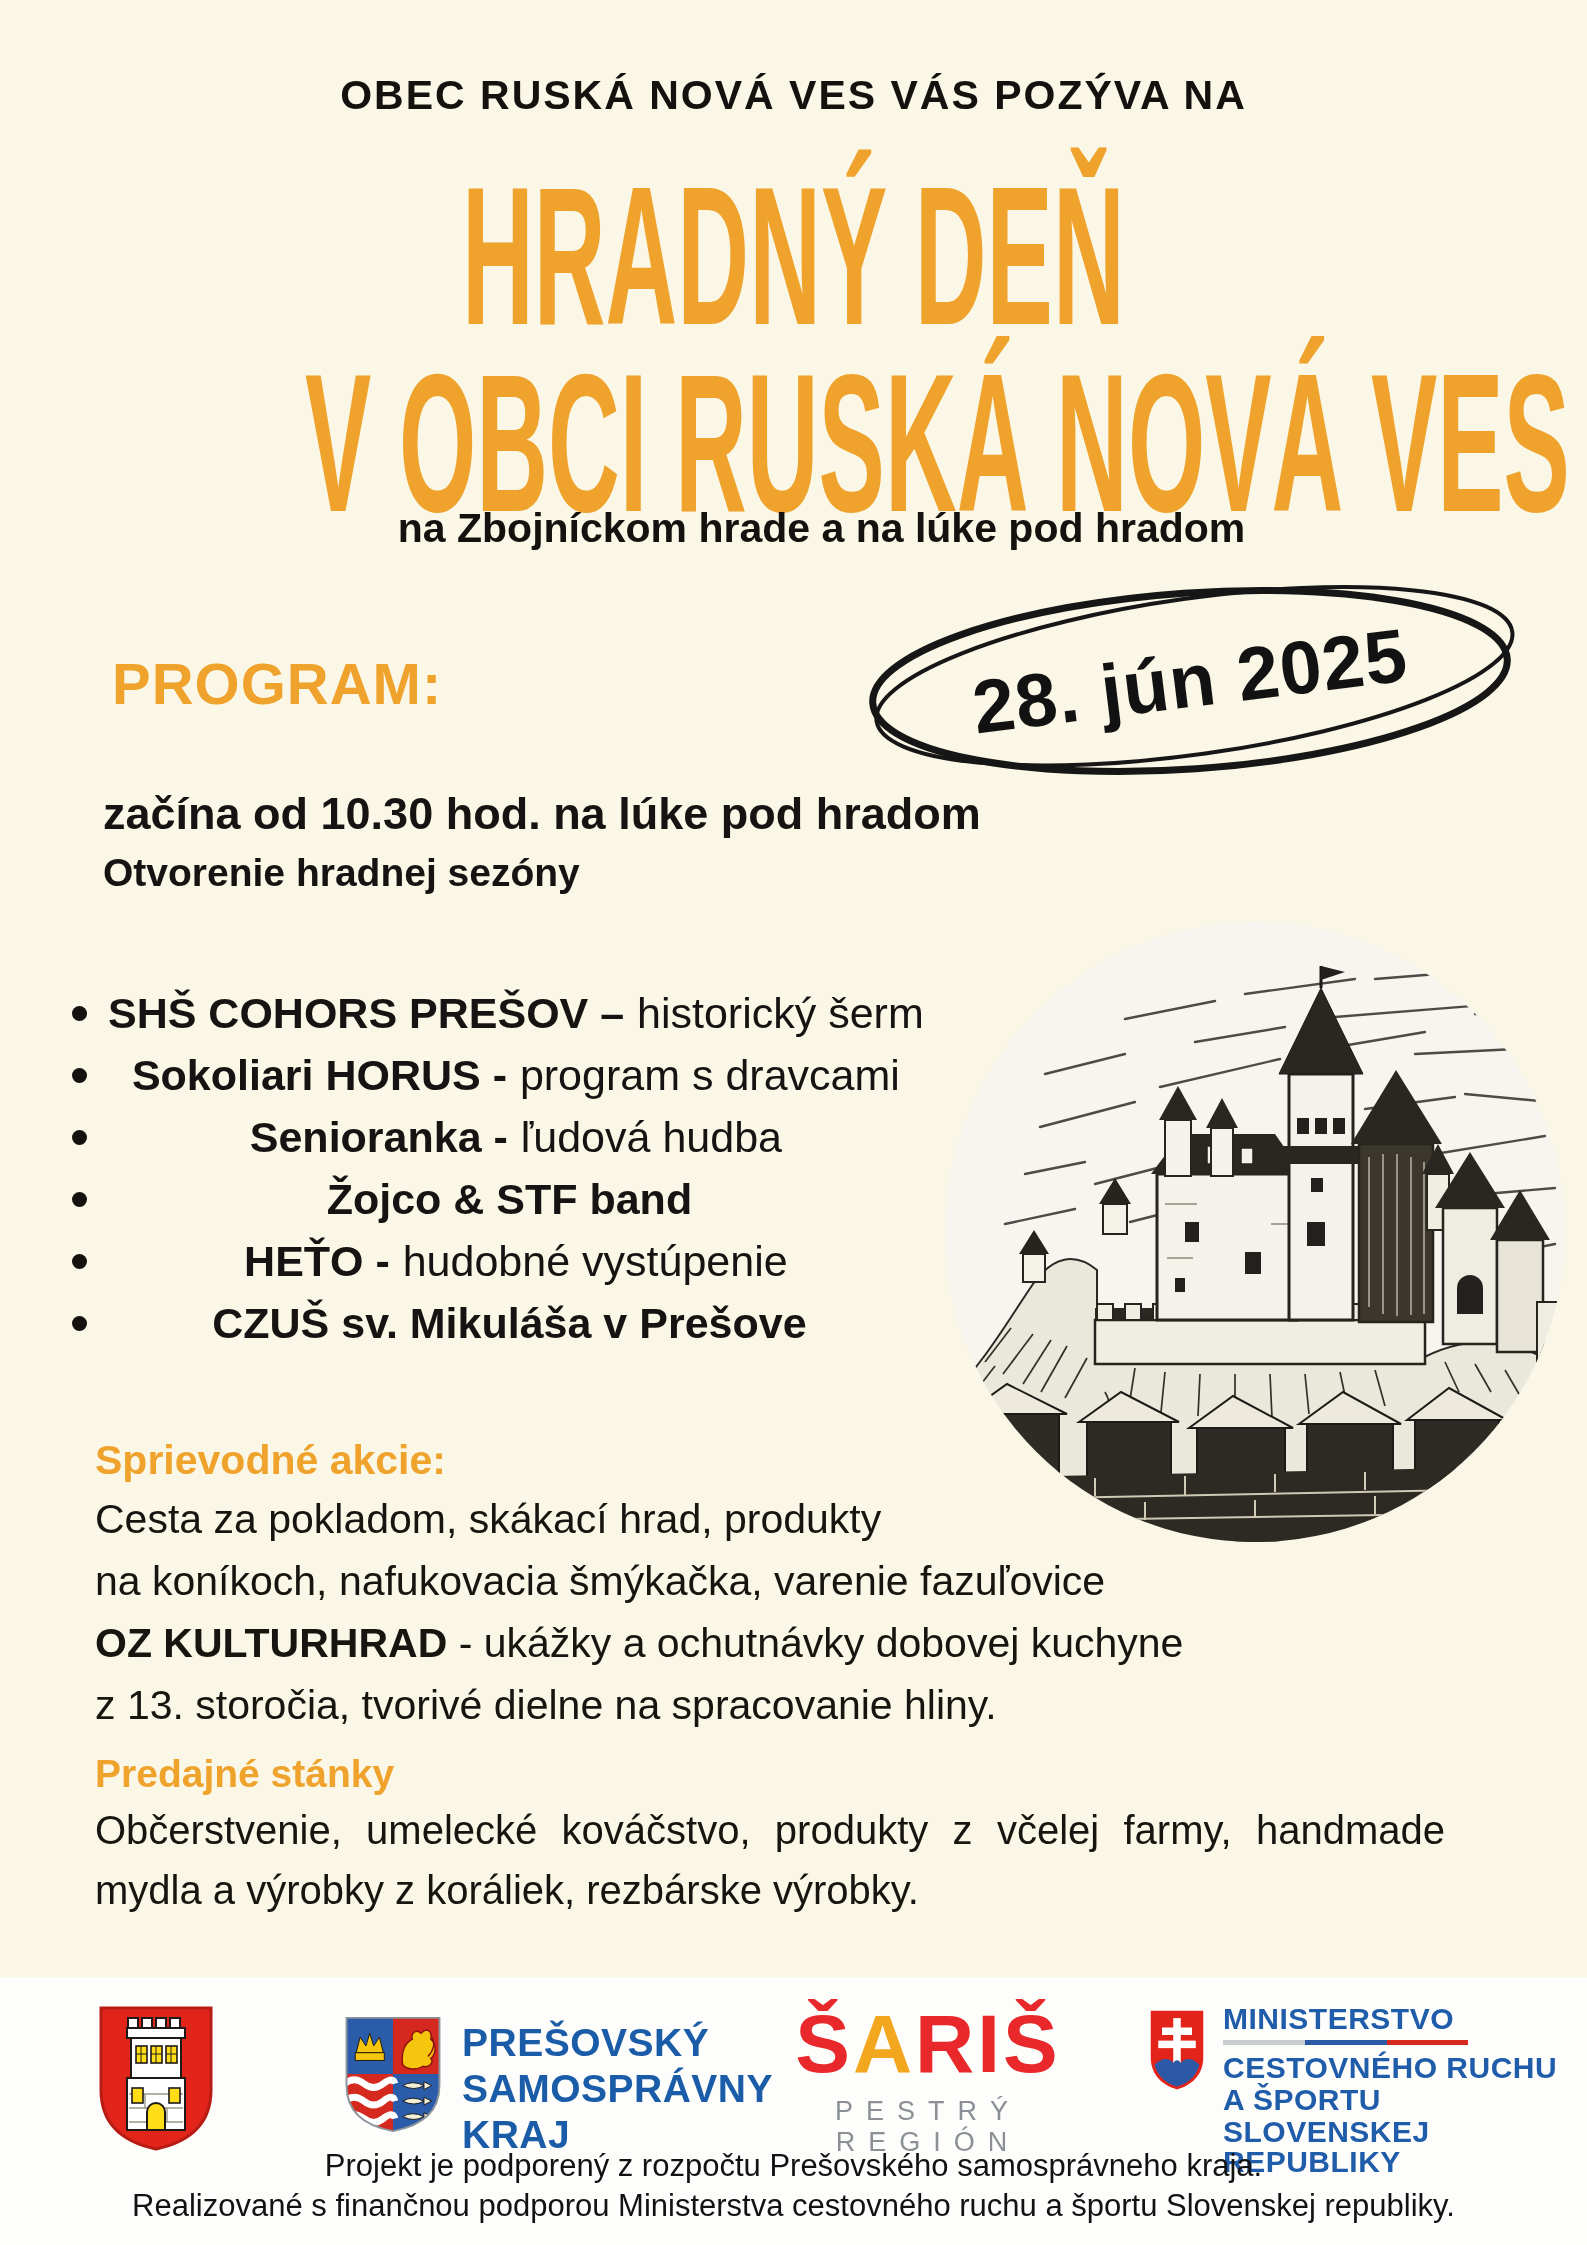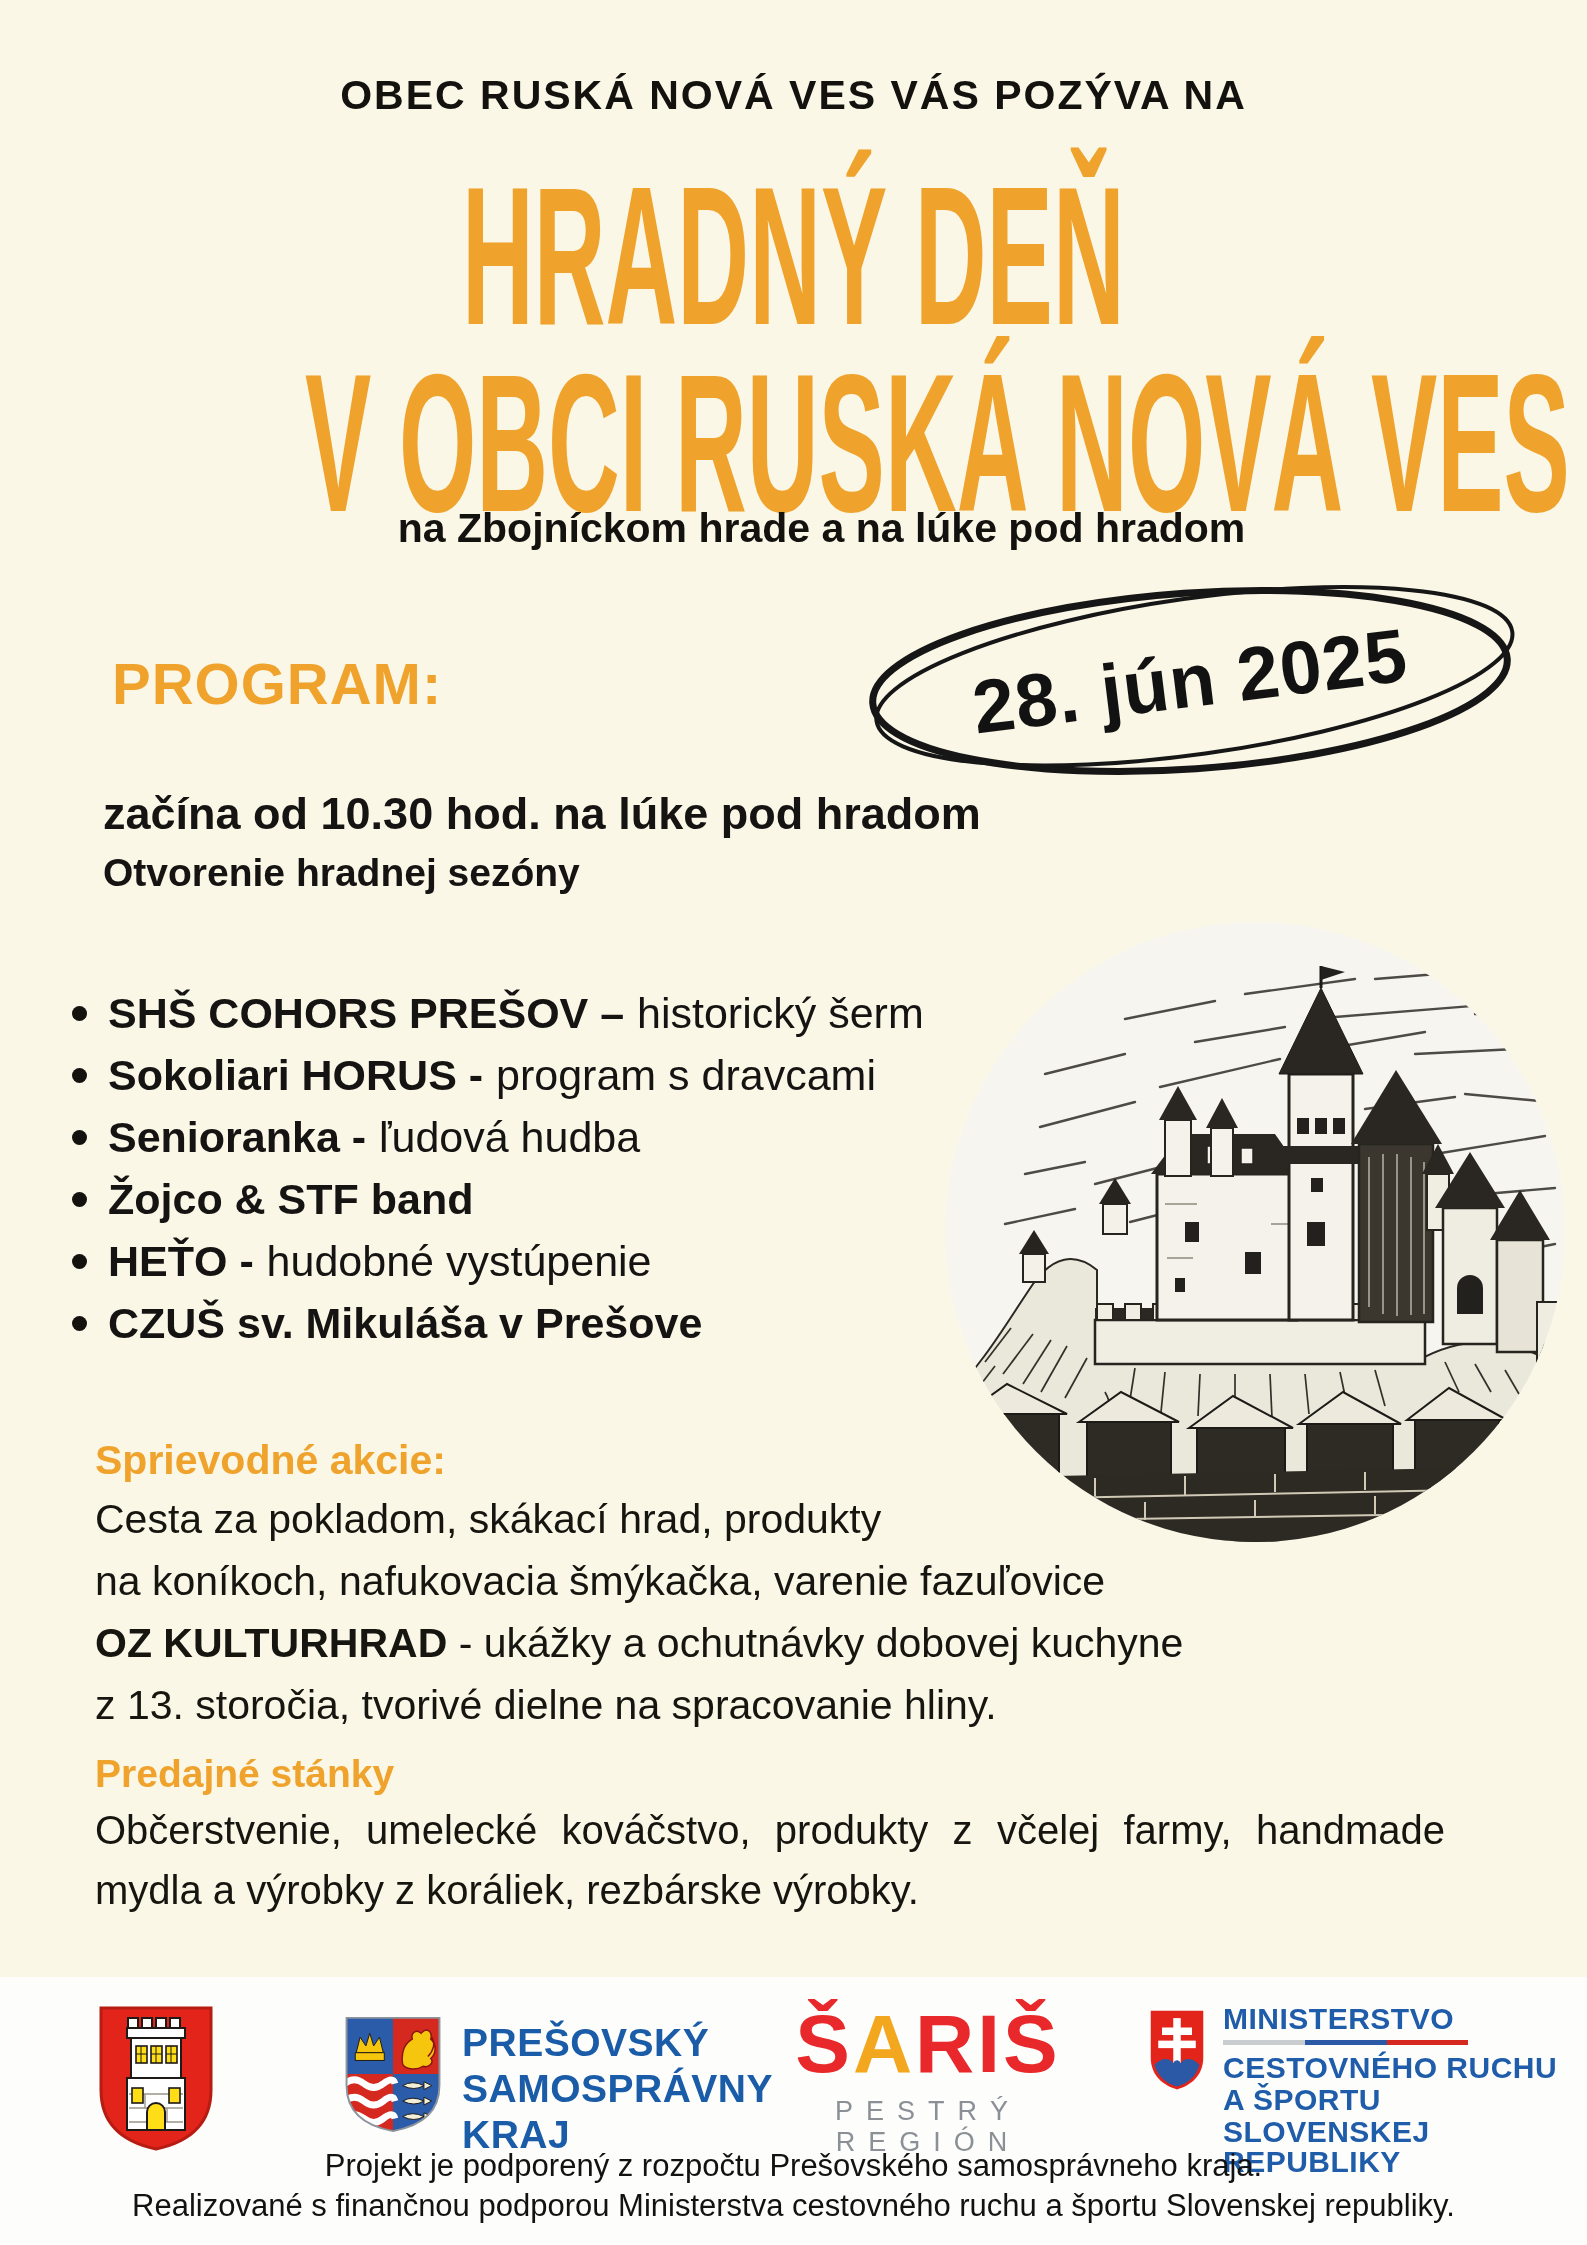--- a/index.html
+++ b/index.html
@@ -23,21 +23,21 @@
   
   .program-heading{position:absolute;left:112px;top:650px;font-size:58px;
     font-weight:700;letter-spacing:1px;color:#EFA32C;}
   .date-badge{position:absolute;left:852px;top:576px;width:676px;height:210px;}
   .date-badge svg{position:absolute;inset:0;width:100%;height:100%;}
   .date-text{position:absolute;inset:0;display:flex;align-items:center;justify-content:center;
     font-size:75px;font-weight:700;letter-spacing:1px;color:#121212;transform:rotate(-7deg);}
   .start-line{position:absolute;left:103px;top:788px;font-size:45px;font-weight:700;}
   .opening-line{position:absolute;left:103px;top:851px;font-size:39px;font-weight:700;}
   
-  .program-list{position:absolute;left:68px;top:982px;margin:0;padding:0;list-style:none;}
+  .program-list{position:absolute;left:68px;top:982px;margin:0;padding:0;list-style:none;text-align:center;}
   .program-list li{position:relative;padding-left:40px;line-height:62px;font-size:43px;white-space:nowrap;}
   .program-list li::before{content:"";position:absolute;left:4px;top:24px;width:15px;height:15px;
     border-radius:50%;background:#14120f;}
   .b-name{font-weight:700;}
   .b-desc{font-weight:400;margin-left:0.30em;}
   
   .castle-circle{position:absolute;left:945px;top:922px;width:620px;height:620px;}
   
   .section{position:absolute;left:95px;}
   .sec-heading{font-size:41px;font-weight:700;color:#EFA32C;line-height:56px;}

